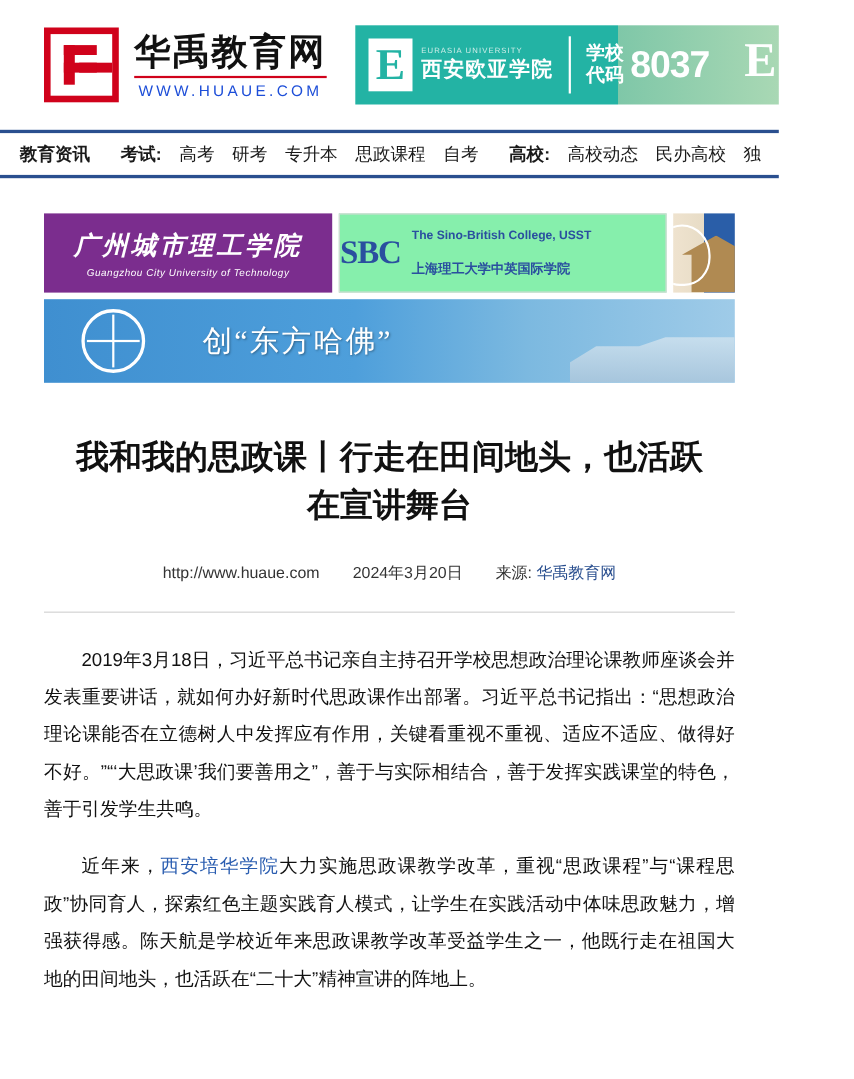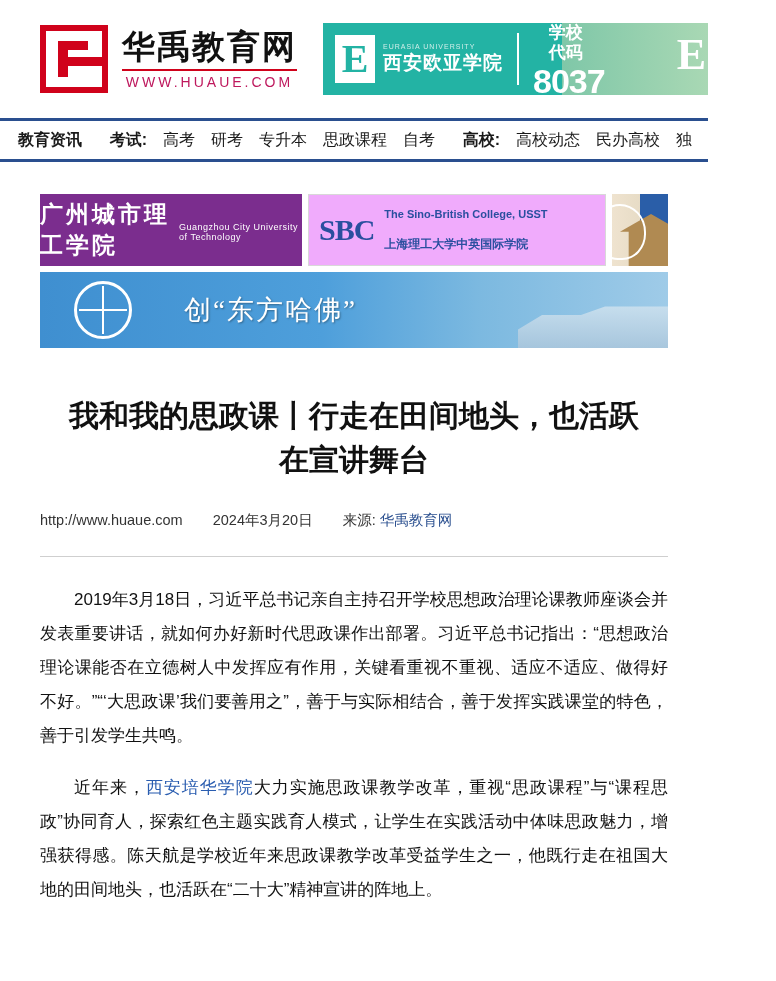--- a/index.html
+++ b/index.html
@@ -73,21 +73,21 @@
   }
   .brand-rule {
     width: 100%;
     height: 2px;
     background: #d0021b;
     margin: 4px 0 3px;
   }
   .brand-url {
     font-size: 14px;
     letter-spacing: 3px;
-    color: #be185d;
+    color: #1d4ed8;
   }
 
   
   .header-ad {
     flex: 1 1 auto;
     margin-left: 26px;
     height: 72px;
     position: relative;
     overflow: hidden;
     display: flex;
@@ -125,21 +125,20 @@
   }
   .ad-divider {
     width: 2px;
     background: #ffffff;
     margin: 10px 14px;
   }
   .ad-code {
     display: flex;
     align-items: center;
     color: #fff;
-    flex-direction: column;
   }
   .ad-code-label {
     font-size: 17px;
     font-weight: bold;
     line-height: 1.15;
     margin-right: 6px;
   }
   .ad-code-num {
     font-size: 34px;
     font-weight: bold;
@@ -189,44 +188,44 @@
   }
   .banner-row {
     display: flex;
     gap: 6px;
     height: 72px;
   }
   .b1 {
     width: 262px;
     background: #7b2d8e;
     display: flex;
-    flex-direction: row;
+    flex-direction: column;
     align-items: center;
     justify-content: center;
     color: #fff;
+    font-style: italic;
   }
   .b1 .cn {
     font-size: 23px;
     font-weight: bold;
     letter-spacing: 3px;
     font-family: "Liberation Serif", serif;
   }
   .b1 .en {
     font-size: 9px;
     letter-spacing: .5px;
     margin-top: 4px;
   }
   .b2 {
     width: 298px;
-    background: #f0abfc;
+    background: #86efac;
     border: 1px solid #d8d8d8;
     box-sizing: border-box;
     display: flex;
     align-items: center;
-    padding-left: 10px;
     gap: 10px;
   }
   .sbc-logo {
     font-size: 30px;
     font-weight: bold;
     color: #2a4f9f;
     font-family: "Liberation Serif", serif;
     letter-spacing: -1px;
   }
   .sbc-text .l1 {
@@ -341,20 +340,21 @@
   .article-title {
     text-align: center;
     font-size: 30px;
     font-weight: bold;
     line-height: 1.45;
     margin: 46px 18px 0;
     color: #111;
     font-family: Liberation Serif, serif;
   }
   .article-meta {
+    text-align: center;
     font-size: 14.5px;
     color: #333;
     margin-top: 30px;
   }
   .article-meta .sep {
     display: inline-block;
     width: 22px;
   }
   .article-meta a {
     color: #2a4f8f;

